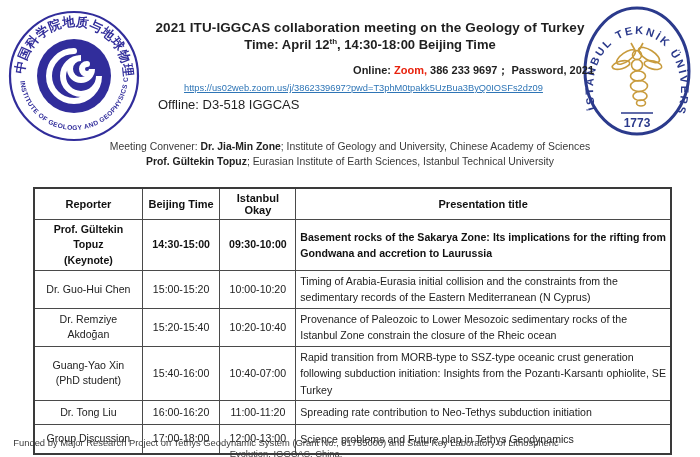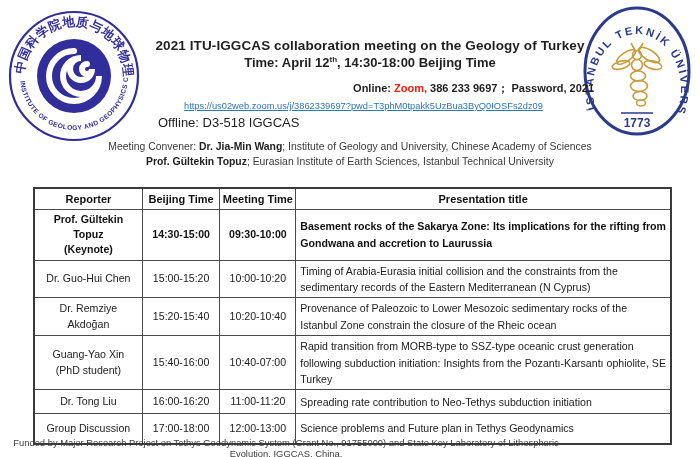--- a/index.html
+++ b/index.html
@@ -5,21 +5,21 @@
   * { margin:0; padding:0; box-sizing:border-box; }
   html,body { background:#ffffff; }
   .page {
     position:relative; width:700px; height:457px; background:#ffffff;
     font-family:"Liberation Sans", sans-serif; color:#1f1f1f; overflow:hidden;
   }
   
   .logo-left  { position:absolute; left:8px;  top:10px; width:132px; height:132px; }
   .logo-right { position:absolute; right:6px; top:5px;  width:113px; height:133px; }
   
-  .header-center { position:absolute; left:146px; top:38px; width:448px; }
+  .header-center { position:absolute; left:146px; top:20px; width:448px; }
   .title   { font-size:13.5px; font-weight:bold; text-align:center; letter-spacing:.1px; }
   .time-line { font-size:13px; font-weight:bold; text-align:center; margin-top:2px; }
   .sup { font-size:8px; position:relative; top:-5px; }
   .online-line { font-size:11px; font-weight:bold; text-align:right; margin:11px 0 0 28px; }
   .zoom-word { color:#e8220d; }
   .link-line { margin:5px 0 0 22px; font-size:9.3px;padding-left:16px; }
   .link-line a { color:#2e75b6; text-decoration:underline; }
   .offline-line { font-size:13px; font-weight:normal; margin:4px 0 0 12px; }
   .convener { position:absolute; left:0; top:141px; width:700px; text-align:center;
               font-size:10.4px; color:#3a3a3a; }
@@ -96,36 +96,36 @@
 
   <div class="header-center">
     <div class="title">2021 ITU-IGGCAS collaboration meeting on the Geology of Turkey</div>
     <div class="time-line"><span>Time: April 12</span><span class="sup">th</span><span>, 14:30-18:00 Beijing Time</span></div>
     <div class="online-line"><span>Online: </span><span class="zoom-word">Zoom,</span><span> 386 233 9697；  Password, 2021</span></div>
     <div class="link-line"><a href="#">https://us02web.zoom.us/j/3862339697?pwd=T3phM0tpakk5UzBua3ByQ0IOSFs2dz09</a></div>
     <div class="offline-line">Offline: D3-518 IGGCAS</div>
   </div>
 
   <div class="convener">
-    <div class="line"><span>Meeting Convener: </span><b>Dr. Jia-Min Wang</b><span>; Institute of Geology and University, Chinese Academy of Sciences</span></div>
+    <div class="line"><span>Meeting Convener: </span><b>Dr. Jia-Min Zone</b><span>; Institute of Geology and University, Chinese Academy of Sciences</span></div>
     <div class="line"><b>Prof. Gültekin Topuz</b><span>; Eurasian Institute of Earth Sciences, Istanbul Technical University</span></div>
   </div>
 
   <table class="schedule">
     <colgroup>
         <col style="width:17%">
         <col style="width:12.2%">
         <col style="width:11.9%">
         <col style="width:58.9%">
       </colgroup>
     <tbody>
         <tr>
       <th>Reporter</th>
       <th>Beijing Time</th>
-      <th>Meeting Time</th>
+      <th>Istanbul Okay</th>
       <th>Presentation title</th>
     </tr>
     <tr class="bold h36">
       <td class="c">Prof. Gültekin Topuz
 (Keynote)</td>
       <td class="c">14:30-15:00</td>
       <td class="c">09:30-10:00</td>
       <td class="t justify">Basement rocks of the Sakarya Zone: Its implications for the rifting from Gondwana and accretion to Laurussia</td>
     </tr>
     <tr class="h34">

